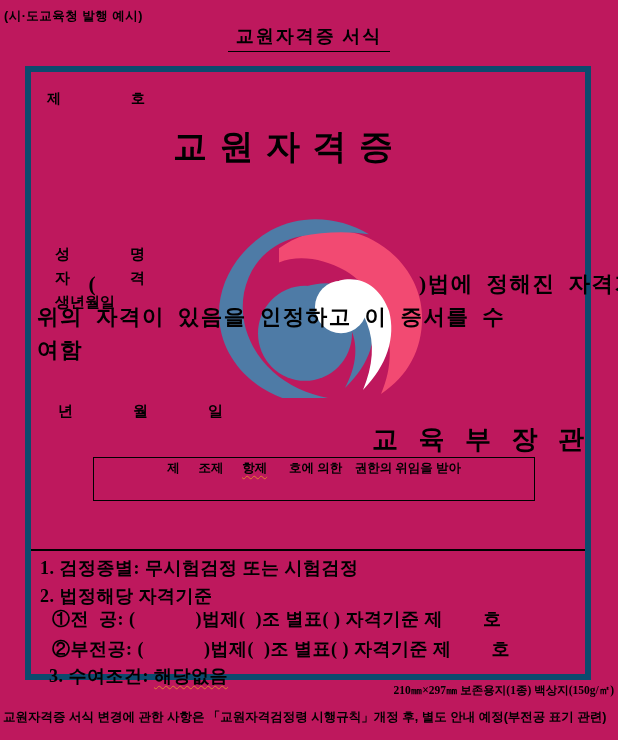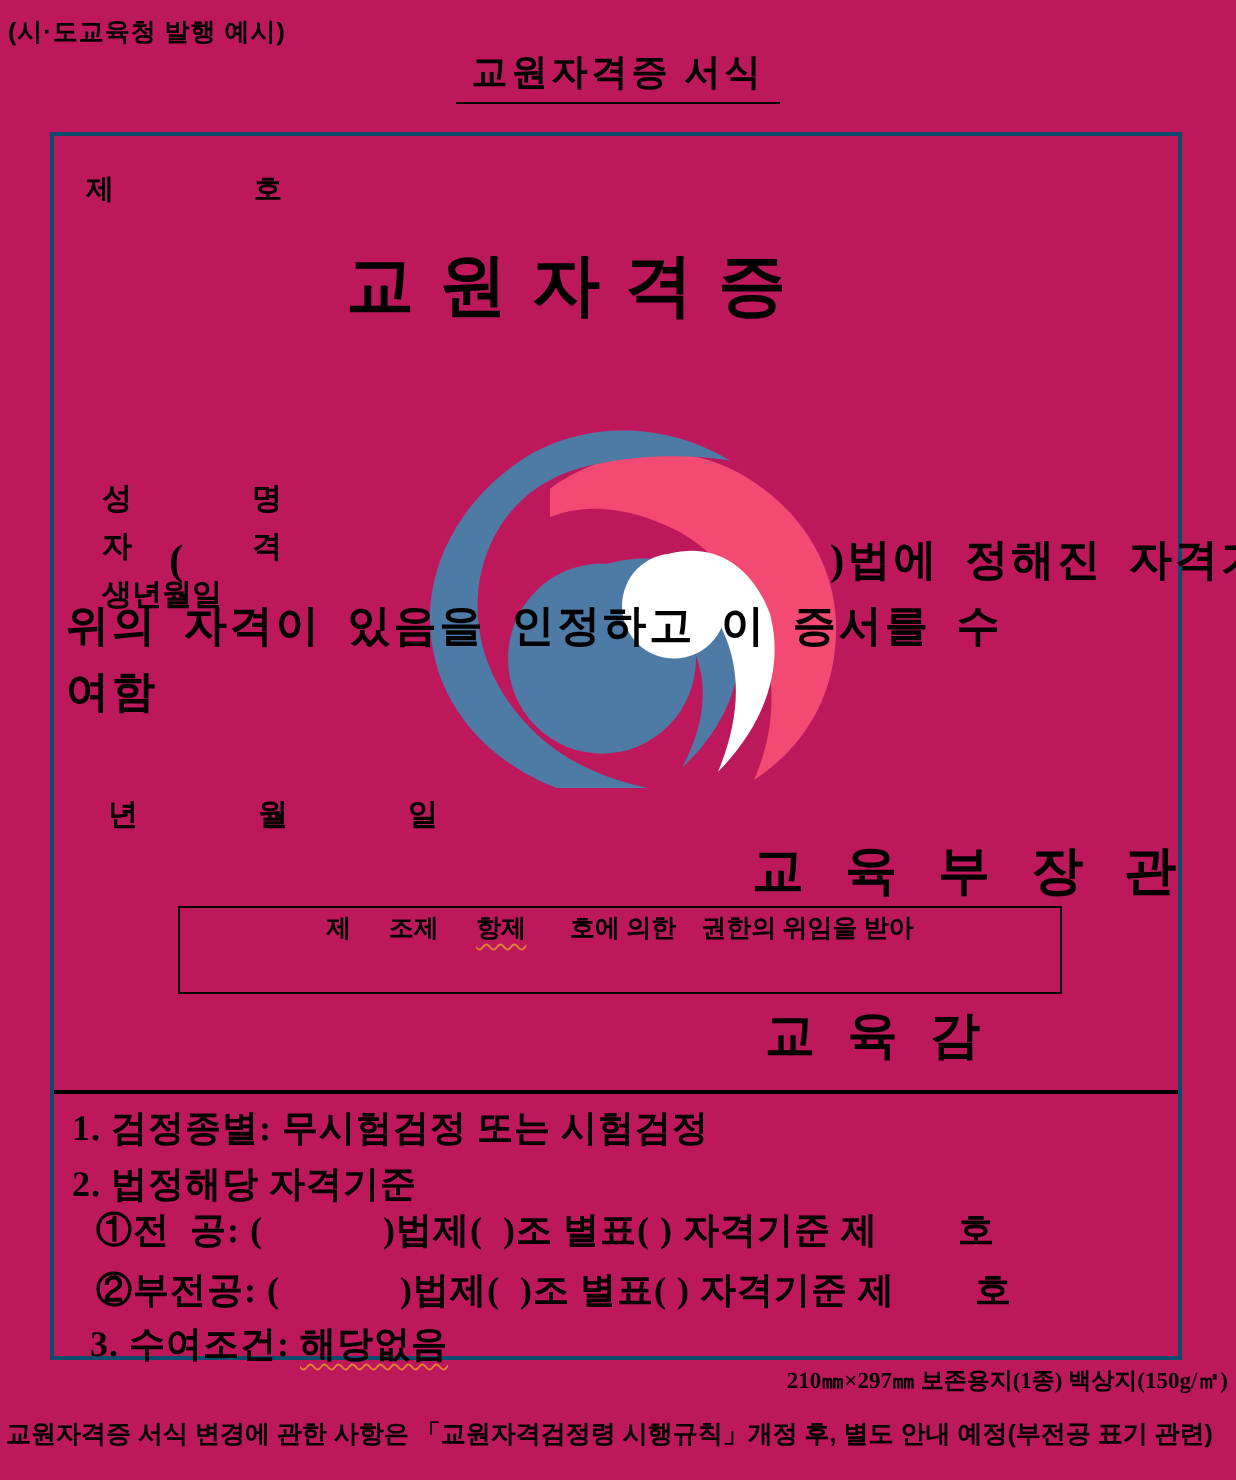--- a/index.html
+++ b/index.html
@@ -7,21 +7,21 @@
         font-family:"Liberation Serif","DejaVu Serif",serif;color:#000;}
   .pre{white-space:pre;}
 
   .issuer-note{position:absolute;left:4px;top:8px;font-family:"Liberation Sans","DejaVu Sans",sans-serif;
                font-size:12.5px;font-weight:600;letter-spacing:0.5px;}
   .doc-title-wrap{position:absolute;left:0;right:0;top:24px;text-align:center;}
   .doc-title{display:inline-block;font-size:18px;font-weight:600;letter-spacing:2px;
              border-bottom:1.5px solid #000;padding:0 8px 3px 8px;}
 
   .cert-box{position:absolute;left:25px;top:66px;width:566px;height:614px;
-            border:2px solid #0c4a6e;box-sizing:border-box;}
+            border:6px solid #0c4a6e;box-sizing:border-box;}
 
   .serial{position:absolute;left:16px;top:18px;font-size:14px;font-weight:bold;}
   .cert-title{position:absolute;left:0;right:0;top:34px;text-align:center;
               font-size:34px;font-weight:bold;transform:translateX(-24px);letter-spacing:2px;}
   .fields{position:absolute;left:24px;top:106px;font-size:15px;font-weight:bold;line-height:24px;}
 
   .taegeuk{position:absolute;left:186px;top:142px;width:212px;height:184px;z-index:0;}
   .overlay{position:relative;z-index:1;}
 
   .body-text{position:absolute;left:6px;top:196px;z-index:1;font-size:21.5px;font-weight:bold;
@@ -100,21 +100,20 @@
     </div>
 
     <div class="date-line pre">년                월                일</div>
 
     <div class="minister">교 육 부 장 관</div>
 
     <div class="delegation-box">
       <div class="delegation-line2 pre"><span>제      조제      </span><span class="squiggle" style="text-decoration-color: rgb(224, 128, 48);">항제</span><span>       호에 의한    권한의 위임을 받아</span></div>
     </div>
 
-    <div class="superintendent">교 육 감</div>
 
     <div class="divider"></div>
 
     <div class="list-item li-1 pre">1. 검정종별: 무시험검정 또는 시험검정</div>
     <div class="list-item li-2 pre">2. 법정해당 자격기준</div>
     <div class="list-item li-sub1 pre">①전  공: (            )법제(  )조 별표( ) 자격기준 제        호</div>
     <div class="list-item li-sub2 pre">②부전공: (            )법제(  )조 별표( ) 자격기준 제        호</div>
     <div class="list-item li-3 pre"><span>3. 수여조건: </span><span class="squiggle" style="text-decoration-color: rgb(224, 128, 48);">해당없음</span></div>
 
   </div>

